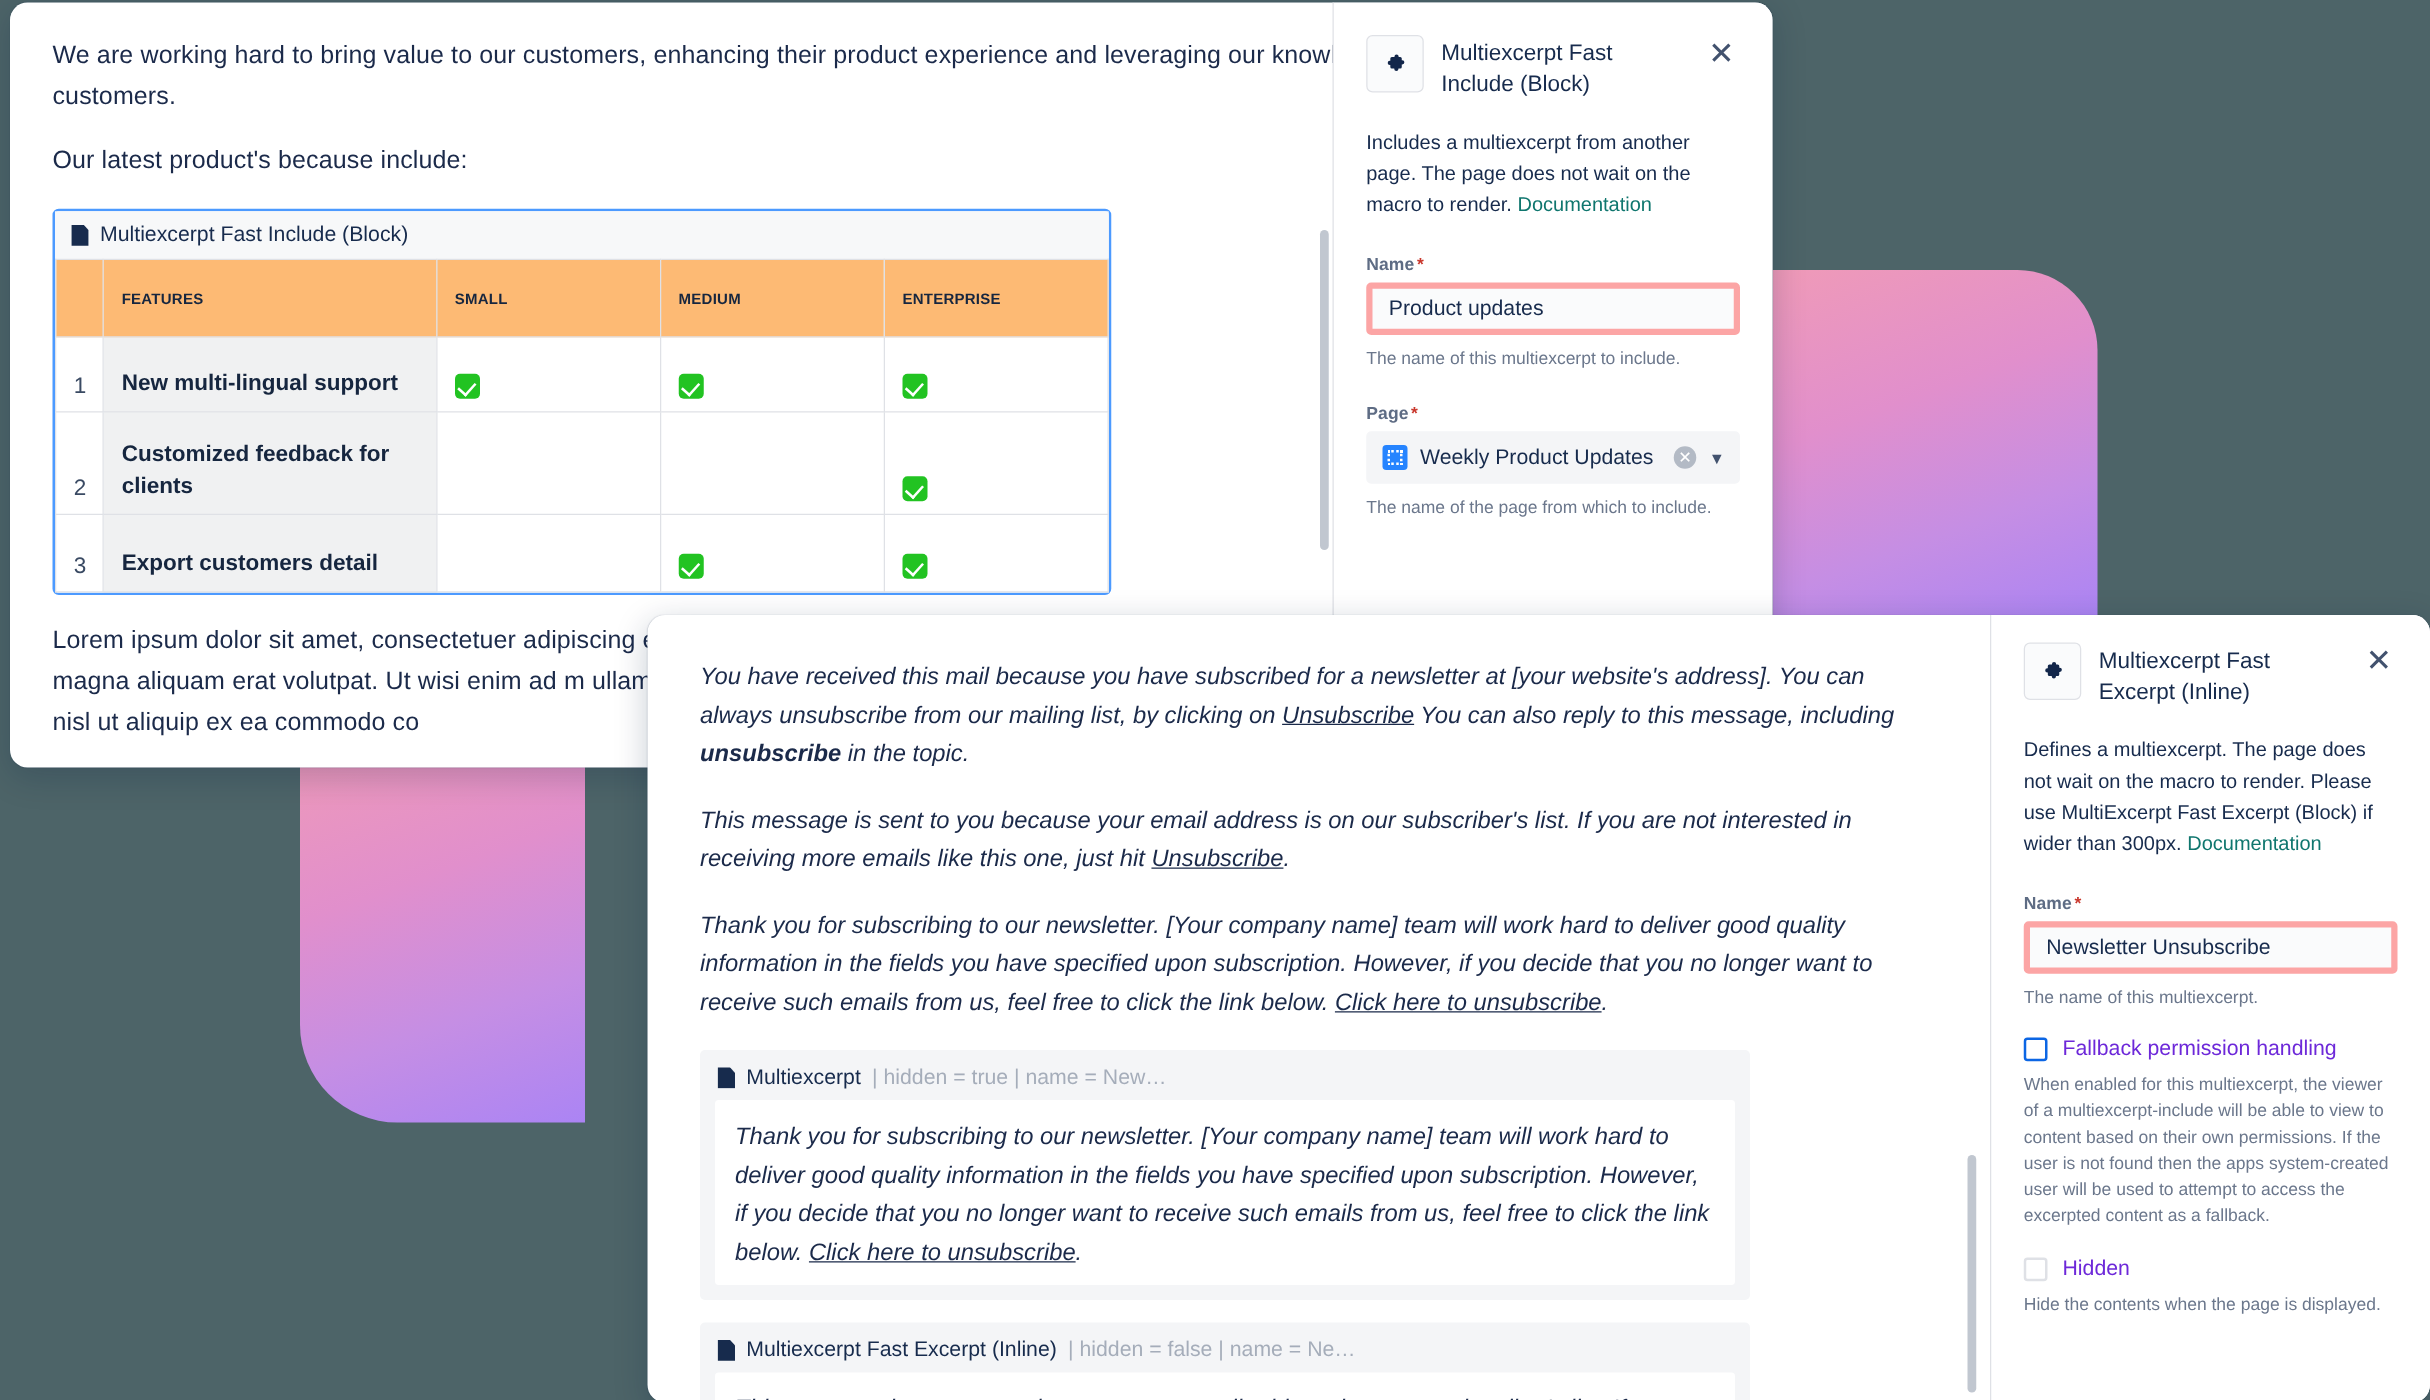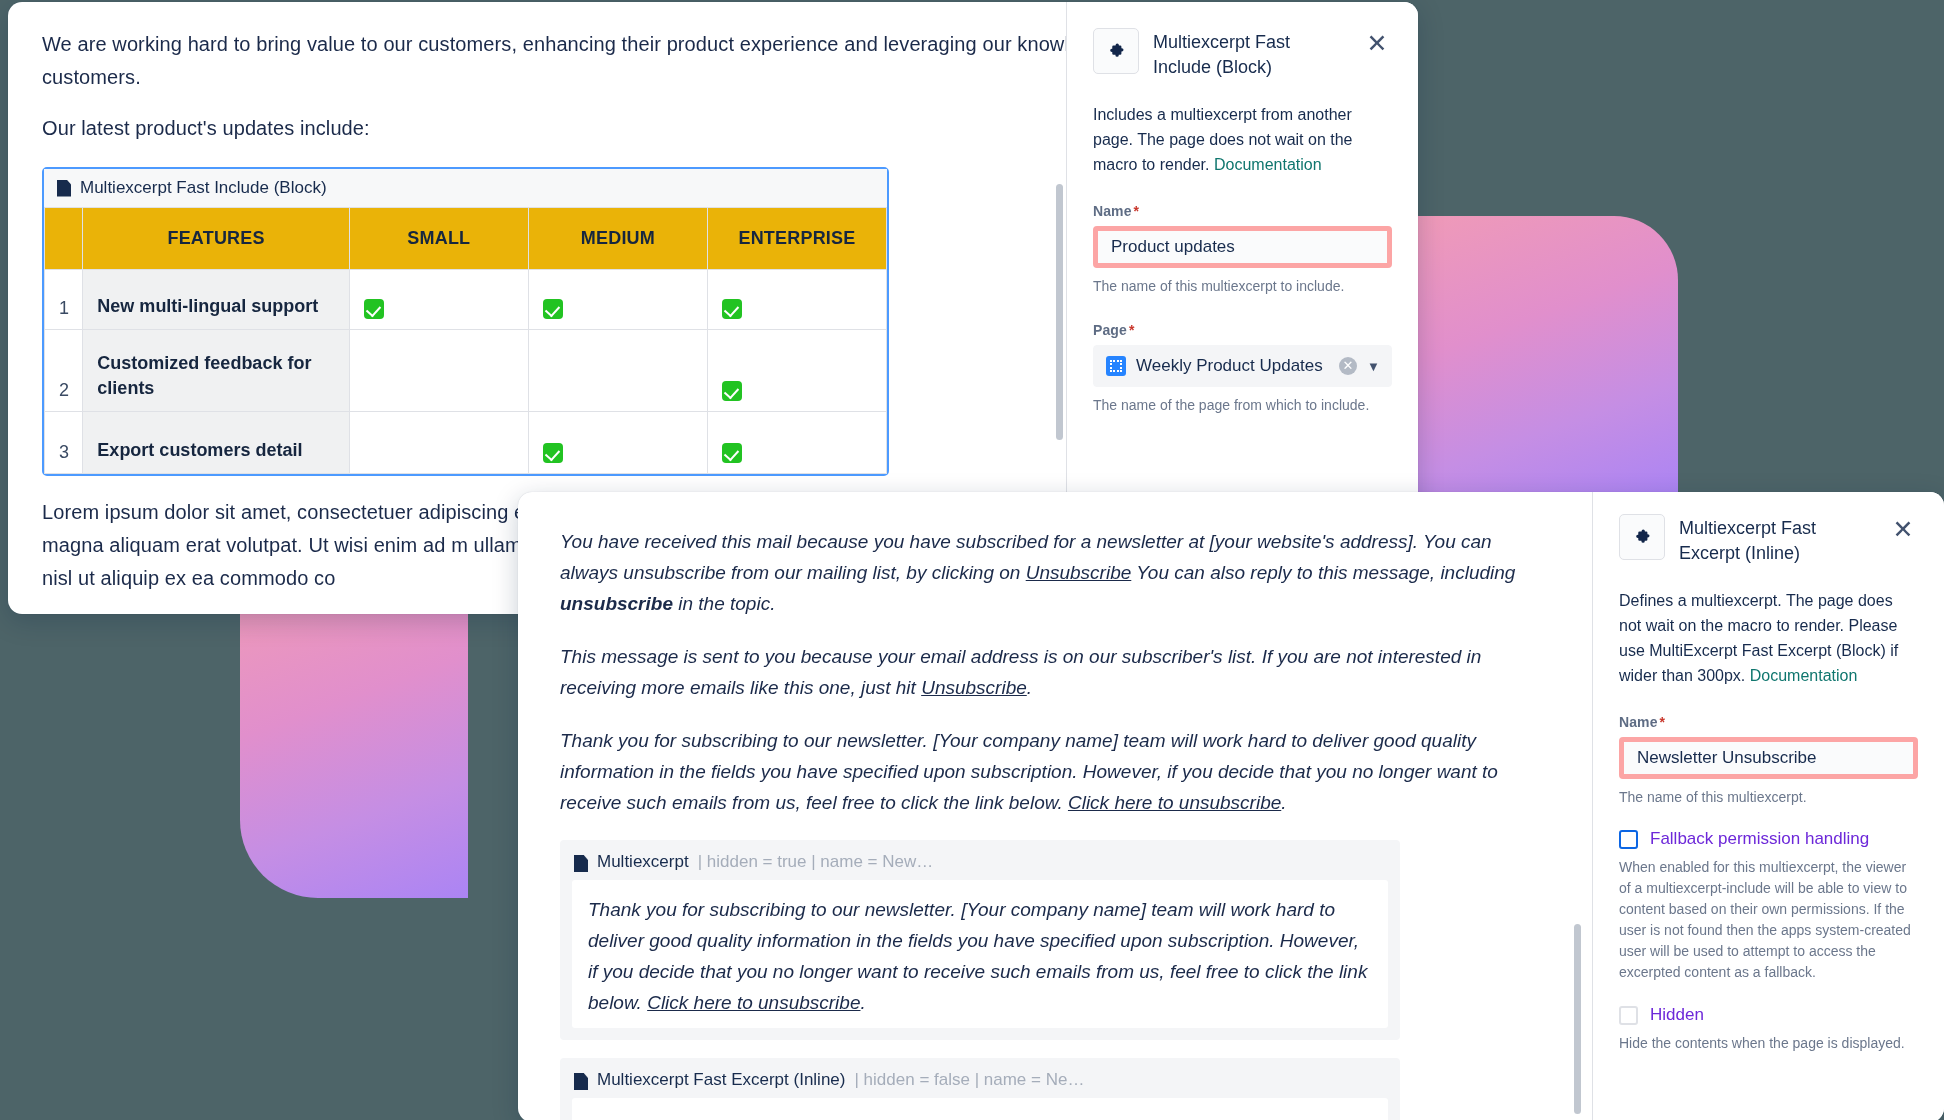--- a/index.html
+++ b/index.html
@@ -76,24 +76,24 @@
   }
 
   
   table.ptable { border-collapse: collapse; width: 100%; table-layout: fixed; }
   table.ptable th, table.ptable td {
     border: 1px solid #dfe1e6;
     vertical-align: bottom;
     padding: 10px 14px;
   }
   table.ptable thead th {
-    background: #eab308;
+    background: #fdba74;
     height: 62px;
-    text-align: center;
-    font-size: 18px;
+    text-align: left;
+    font-size: 12px;
     font-weight: 700;
     color: #16263f;
     letter-spacing: .2px;
     vertical-align: middle;
   }
   col.c-num  { width: 36px; }
   col.c-feat { width: 250px; }
   col.c-s, col.c-m, col.c-e { width: 168px; }
   td.numcell {
     background:#ffffff; color:#3a4a63; font-size:18px;
@@ -196,21 +196,21 @@
     font-style: italic; font-size:19px; line-height:31px; color:#1b2a4a;
     margin-bottom: 22px;
   }
   .ul { text-decoration: underline; }
   .bd { font-weight:700; font-style:italic; }
 
   .macro-card {
     background:#f4f5f7; border-radius:4px; padding: 0 0 12px 0;
     margin-bottom: 18px; width: 840px;
   }
-  .macro-card .macro-head { background:transparent; padding: 12px 14px 8px 14px; font-size:17px;align-items:flex-end; }
+  .macro-card .macro-head { background:transparent; padding: 12px 14px 8px 14px; font-size:17px; }
   .macro-card .inner {
     background:#ffffff; margin: 0 12px; border-radius:3px;
     padding: 14px 16px 10px 16px;
   }
   .macro-card .inner .ital { margin-bottom: 0; }
 
   
   .cfg-panel2 {
     position:absolute; top:0; right:0; bottom:0; width:352px;
     background:#fff; border-left:1px solid #dfe1e6;
@@ -227,21 +227,21 @@
 
 <div id="stage">
 
   <div class="blob" id="blob-a"></div>
   <div class="blob" id="blob-b"></div>
 
   <div class="window" id="win-top">
 
     <div class="doc-body">
       <div class="para">We are working hard to bring value to our customers, enhancing their product experience and leveraging our knowledge and support to deal with their customers.</div>
-      <div class="para tight">Our latest product's updates include:</div>
+      <div class="para tight">Our latest product's because include:</div>
 
       <div class="macro-block">
         <div class="macro-head">
           <span class="page-icon"></span>
           <span class="mname">Multiexcerpt Fast Include (Block)</span>
         </div>
 
         <table class="ptable">
           <colgroup>
             <col class="c-num">

